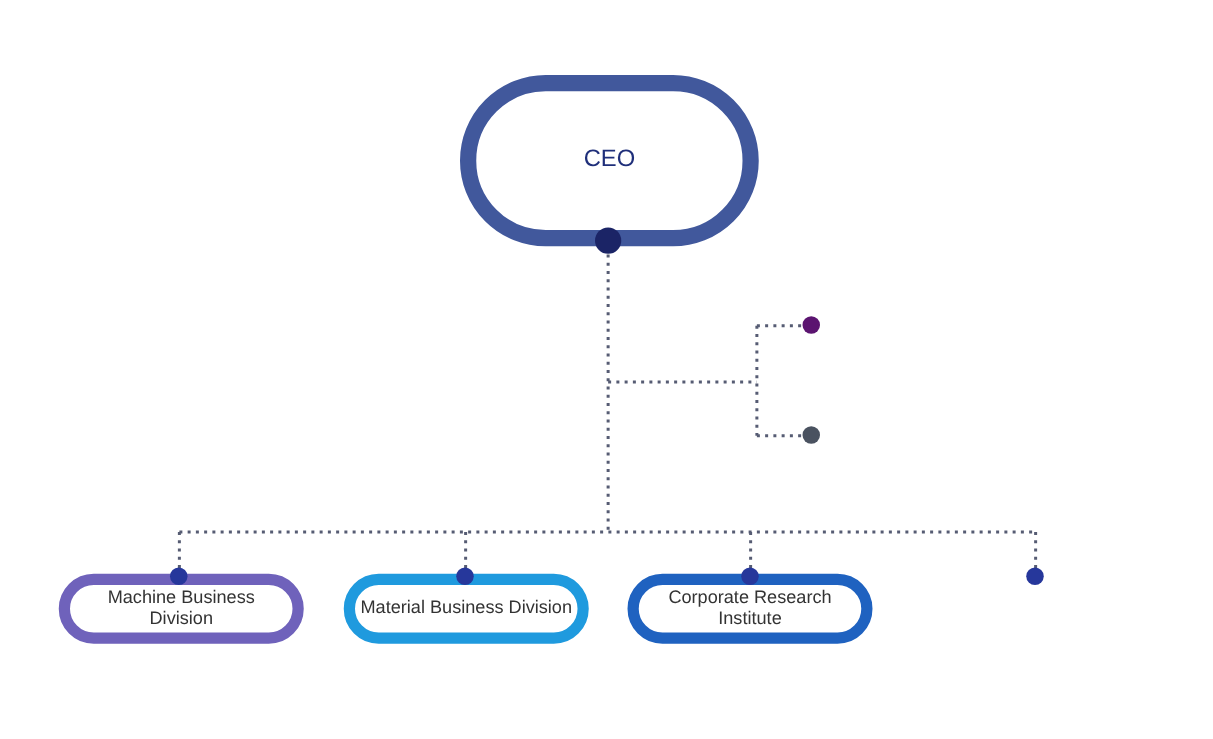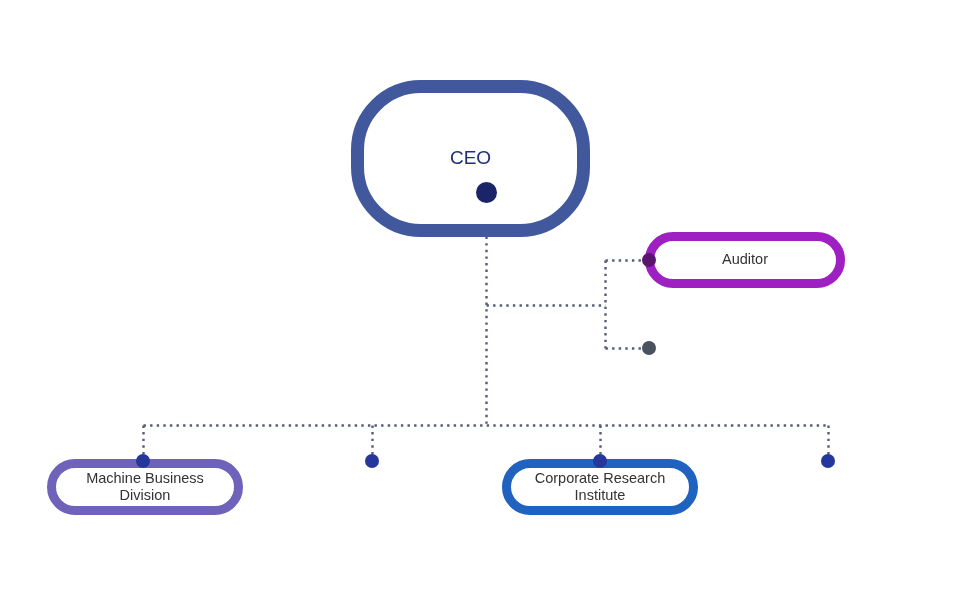--- a/index.html
+++ b/index.html
@@ -40,28 +40,27 @@
   }
 
   .node-label {
     line-height: 1.18;
     white-space: pre-line;
     padding: 0 4px;
   }
 
   
   .node-ceo {
-    left: 351px;
+    left: 368px;
     top: 60px;
     width: 239px;
-    height: 157px;
+    height: 137px;
     border-width: 13px;
     border-color: #41589c;
     border-radius: 70px;
-    margin-top: 20px;
   }
   .node-ceo .node-label {
     font-size: 19px;
     color: #1f2f7a;
   }
 
   
   .node-side {
     left: 645px;
     width: 200px;
@@ -148,29 +147,29 @@
       <path d="M372.5,425.5 L372.5,461"></path>
       <path d="M600.5,425.5 L600.5,461"></path>
       <path d="M828.5,425.5 L828.5,461"></path>
     </g>
   </svg>
 
   <div class="node node-ceo">
     <span class="node-label">CEO</span>
   </div>
 
-  <div class="node node-side node-auditor">
-    <span class="node-label">Auditor</span>
-  </div>
 
 
   <div class="node node-bottom node-machine">
     <span class="node-label">Machine Business Division</span>
   </div>
 
+  <div class="node node-bottom node-material">
+    <span class="node-label">Material Business Division</span>
+  </div>
 
   <div class="node node-bottom node-research">
     <span class="node-label">Corporate Research
 Institute</span>
   </div>
 
 
   <span class="dot dot-ceo"></span>
   <span class="dot dot-auditor"></span>
   <span class="dot dot-tag"></span>

